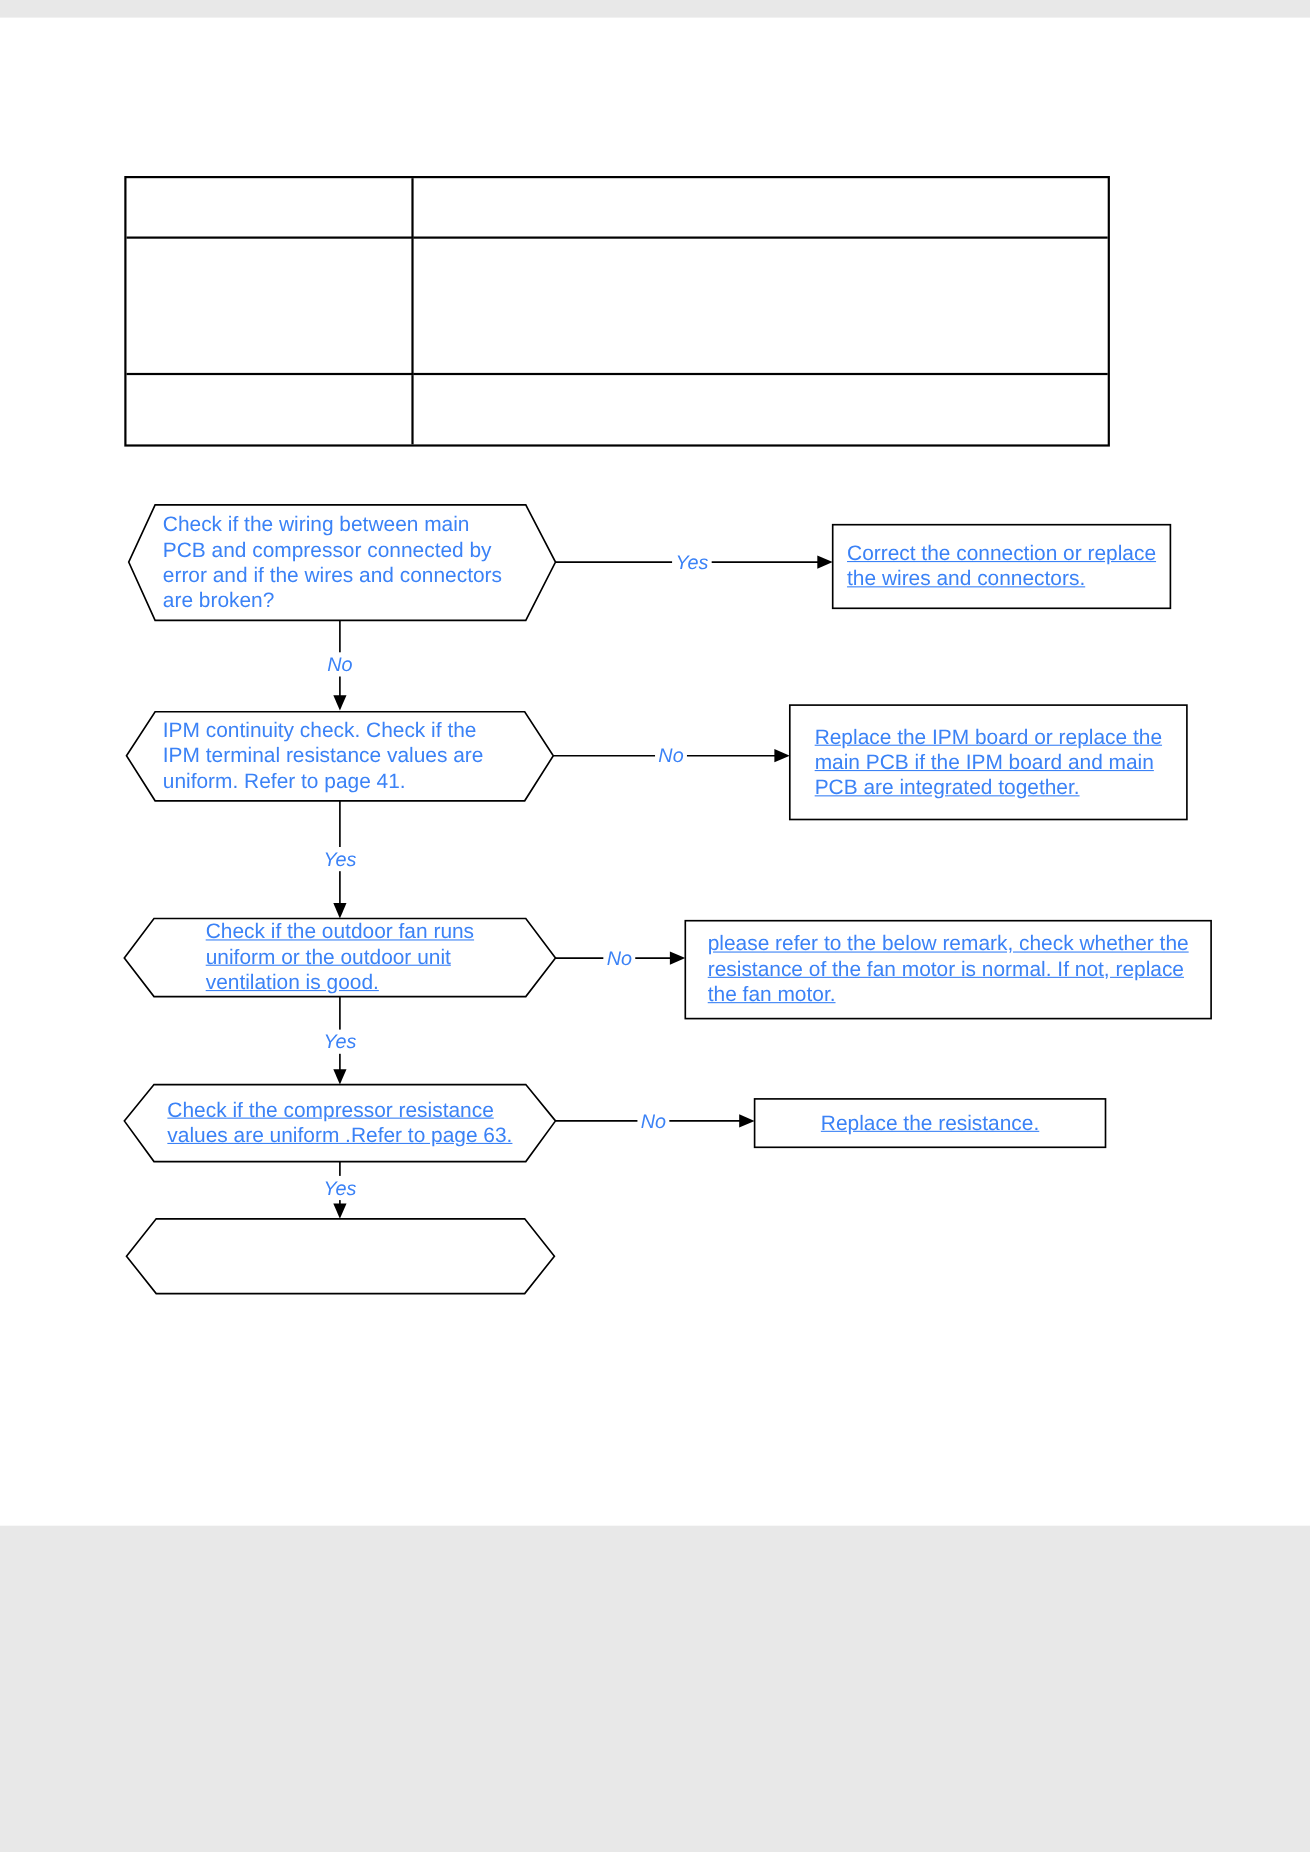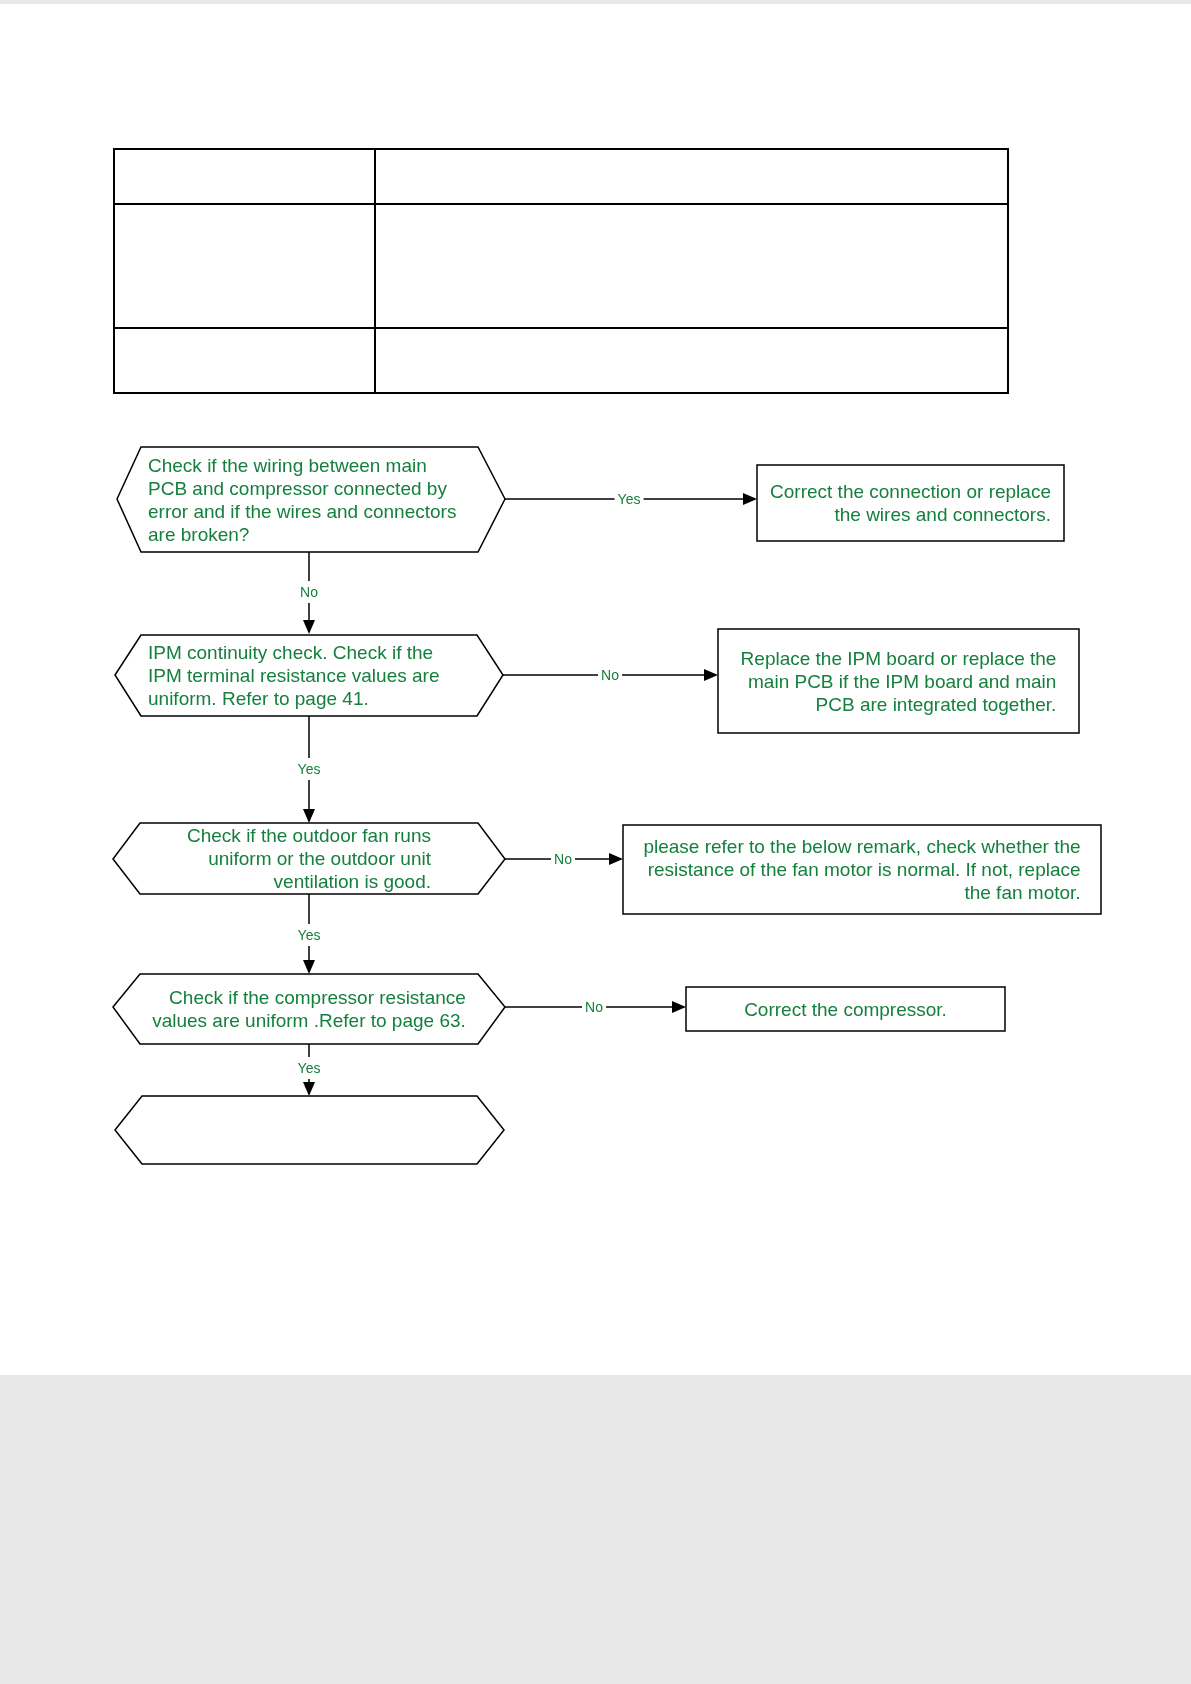--- a/index.html
+++ b/index.html
@@ -1,23 +1,23 @@
 <!DOCTYPE html>
 <html><head>
 <meta charset="utf-8">
 <style>
   html, body { margin: 0; padding: 0; background: #e8e8e8; }
   .page {
     position: relative;
     width: 1191px;
     height: 1371px;
-    margin: 4px auto;
+    margin: 16px auto;
     background: #ffffff;
     font-family: "Liberation Sans", sans-serif;
-    color: #15803d;
+    color: #3b82f6;
     overflow: hidden;
   }
 
   
   .spec-table {
     position: absolute;
     left: 113px; top: 144px;
     width: 896px; height: 246px;
     border: 2px solid #000;
     box-sizing: border-box;
@@ -40,30 +40,31 @@
   .node-text {
     position: absolute;
     display: flex;
     align-items: center;
     box-sizing: border-box;
     font-size: 19px;
     line-height: 23px;
     white-space: pre-line;
   }
   .node-text.left  { justify-content: flex-start; text-align: left; }
-  .node-text.center{ justify-content: center; text-align: right; }
+  .node-text.center{ justify-content: center; text-align: left; text-decoration: underline; }
 
   .edge-label {
     position: absolute;
     transform: translate(-50%, -50%);
     background: #ffffff;
     padding: 0 3px;
-    font-size: 14px;
+    font-size: 18px;
     line-height: 22px;
     white-space: nowrap;
+    font-style: italic;
   }
 </style>
 </head>
 <body>
 
 <div class="page">
 
   <div class="spec-table">
     <div class="cell br bb"></div>
     <div class="cell bb"></div>
@@ -119,21 +120,21 @@
 values are uniform .Refer to page 63.</div>
 
   <div class="node-text center" style="left:757px; top:461px; width:307px; height:76px;">Correct the connection or replace
 the wires and connectors.</div>
   <div class="node-text center" style="left:623px; top:821px; width:478px; height:89px;">please refer to the below remark, check whether the
 resistance of the fan motor is normal. If not, replace
 the fan motor.</div>
   <div class="node-text center" style="left:718px; top:625px; width:361px; height:104px;">Replace the IPM board or replace the
 main PCB if the IPM board and main
 PCB are integrated together.</div>
-  <div class="node-text center" style="left:686px; top:983px; width:319px; height:44px;">Correct the compressor.</div>
+  <div class="node-text center" style="left:686px; top:983px; width:319px; height:44px;">Replace the resistance.</div>
 
   <span class="edge-label" style="left:629px; top:495px;">Yes</span>
   <span class="edge-label" style="left:309px; top:588px;">No</span>
   <span class="edge-label" style="left:610px; top:671px;">No</span>
   <span class="edge-label" style="left:309px; top:765px;">Yes</span>
   <span class="edge-label" style="left:563px; top:855px;">No</span>
   <span class="edge-label" style="left:309px; top:931px;">Yes</span>
   <span class="edge-label" style="left:594px; top:1003px;">No</span>
   <span class="edge-label" style="left:309px; top:1064px;">Yes</span>
 

